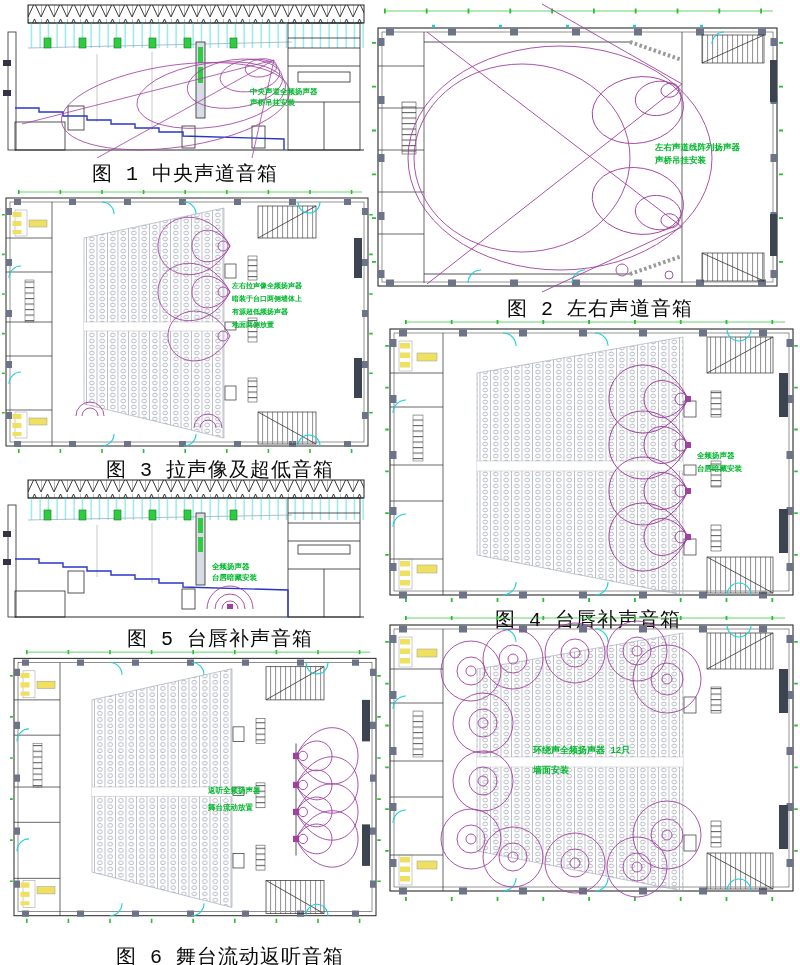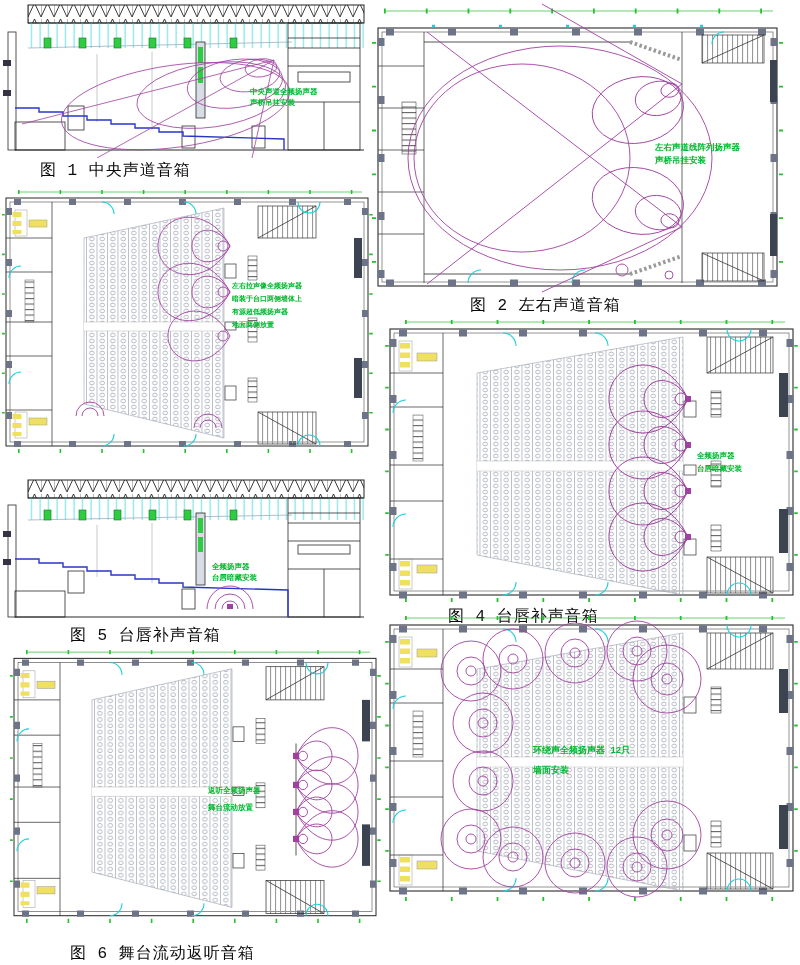--- a/index.html
+++ b/index.html
@@ -1,20 +1,20 @@
 <!DOCTYPE html>
 <html><head>
 <meta charset="utf-8">
 <style>
   html,body{margin:0;padding:0;}
   body{font-family:"Liberation Sans", sans-serif; background:#fff;}
   #page{position:relative;width:800px;height:965px;background:#fff;overflow:hidden;font-family:Liberation Mono, monospace;}
   .panel{position:absolute;}
   .panel svg{display:block;}
-  .caption{position:absolute;font-size:16px;color:#0a0a0a;text-align:left;letter-spacing:1px;}
+  .caption{position:absolute;font-size:20px;color:#0a0a0a;text-align:center;letter-spacing:1px;}
   .anno{font-weight:bold;font-size:7.5px;fill:#00b82e;}
   .anno4{font-weight:bold;font-size:7px;fill:#00b82e;}
 </style>
 </head>
 <body>
 
 <div id="page">
 
   <svg width="0" height="0" style="position:absolute" aria-hidden="true">
     <defs>
@@ -262,20 +262,21 @@
           <path d="M192,240 A14,14 0 0 1 220,240"></path>
       </g>
       <g>
         <text class="anno4" x="230" y="100">左右拉声像全频扬声器</text>
         <text class="anno4" x="230" y="113">暗装于台口两侧墙体上</text>
         <text class="anno4" x="230" y="126">有源超低频扬声器</text>
         <text class="anno4" x="230" y="139">地面两侧放置</text>
       </g>
     </svg>
   </div>
+  <div class="caption" style="left:70px;top:456px;width:300px;">图 3 拉声像及超低音箱</div>
 
   <div class="panel" style="left:385px;top:315px;width:413px;height:288px;">
     <svg width="413" height="288" viewBox="0 0 413 288">
       <g stroke="#27c02e">
         <line x1="20" y1="7" x2="400" y2="7" stroke-width="0.7"></line>
         <line x1="20" y1="7" x2="400" y2="7" stroke-width="4" stroke-dasharray="1.8 44"></line>
         <line x1="2" y1="30" x2="2" y2="270" stroke-width="3.5" stroke-dasharray="1.8 40"></line>
         <line x1="411" y1="30" x2="411" y2="270" stroke-width="3.5" stroke-dasharray="1.8 40"></line>
         <line x1="20" y1="285" x2="400" y2="285" stroke-width="4" stroke-dasharray="1.8 44"></line>
       </g>

